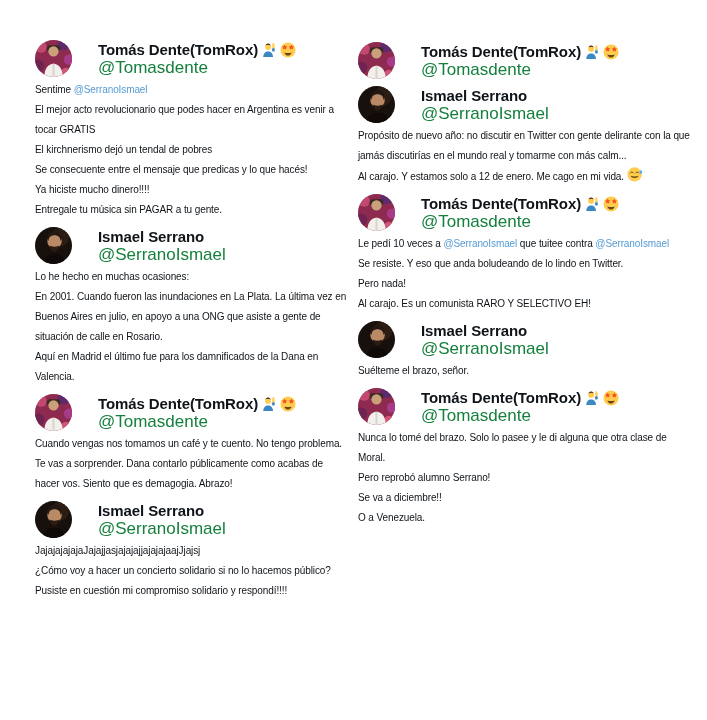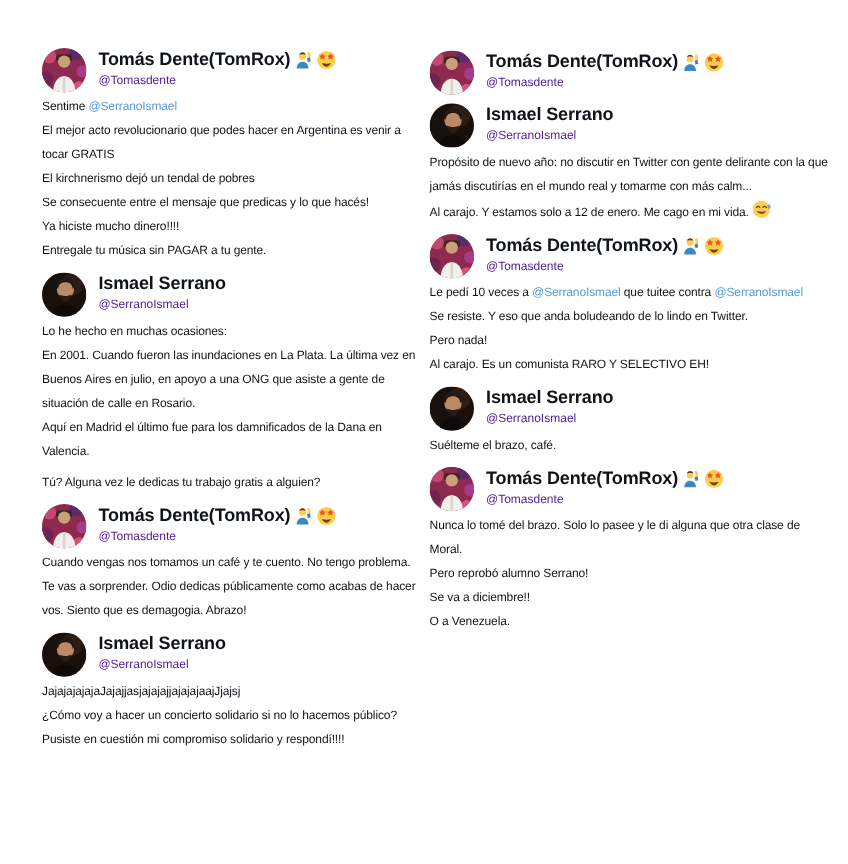--- a/index.html
+++ b/index.html
@@ -6,26 +6,26 @@
   body{
     width:707px;height:720px;position:relative;overflow:hidden;
     background:#ffffff;
     font-family:"Liberation Sans",sans-serif;
     -webkit-font-smoothing:antialiased;
   }
   .col{position:absolute;display:flex;flex-direction:column;gap:7px;}
   .col-left{left:35px;top:40px;width:315px;}
   .col-right{left:358px;top:42px;width:334px;}
   .tweet{display:block;}
-  .t-head{display:flex;align-items:flex-start;gap:10px;}
+  .t-head{display:flex;align-items:flex-start;gap:26px;}
   .avatar{width:37px;height:37px;border-radius:50%;overflow:hidden;flex:none;background:#ddd;}
   .avatar svg{display:block;width:100%;height:100%;}
   .t-id{padding-top:1px;min-width:0;}
   .t-name{font-weight:700;font-size:15px;color:#0f1419;line-height:18px;letter-spacing:-0.1px;white-space:nowrap;display:flex;align-items:center;}
-  .t-handle{font-size:10px;color:#4c1d95;line-height:17px;}
+  .t-handle{font-size:17px;color:#15803d;line-height:17px;}
   .t-body{margin-top:3px;font-size:10px;line-height:20px;color:#0f1419;letter-spacing:-0.1px;}
   .para + .para{margin-top:6px;}
   .mention{color:#569bd5;}
   .emoji{display:inline-block;width:16px;height:16px;vertical-align:-2px;line-height:0;}
   .emoji svg{display:block;width:100%;height:100%;}
   .t-name .emoji{margin-left:3px;width:16px;height:16px;}
 </style>
 </head>
 <body>
 
@@ -90,67 +90,66 @@
         </div>
       <div class="t-id">
         <div class="t-name">
             <span>Ismael Serrano</span>
           </div>
         <div class="t-handle">@SerranoIsmael</div>
       </div>
     </div>
     <div class="t-body">
         <div class="para">Lo he hecho en muchas ocasiones:<br>En 2001. Cuando fueron las inundaciones en La Plata. La última vez en Buenos Aires en julio, en apoyo a una ONG que asiste a gente de situación de calle en Rosario.<br>Aquí en Madrid el último fue para los damnificados de la Dana en Valencia.</div>
-        <div class="para">Tú? Alguna vez le dedicas tu trabajo gratis a alguien?</div>
-      </div>
-  </div>
-
-  <div class="tweet">
-    <div class="t-head">
-      <div class="avatar">
-          <svg viewBox="0 0 36 36" xmlns="http://www.w3.org/2000/svg">
-            <rect width="36" height="36" fill="#8e2a4f"></rect>
-            <circle cx="6" cy="7" r="5.5" fill="#c2486f"></circle>
-            <circle cx="28" cy="4" r="6" fill="#5d2a6e"></circle>
-            <circle cx="33" cy="19" r="5" fill="#a83a8a"></circle>
-            <circle cx="3" cy="25" r="6" fill="#6e2450"></circle>
-            <circle cx="30" cy="32" r="5" fill="#d05577"></circle>
-            <circle cx="14" cy="31" r="4" fill="#b03660"></circle>
-            <path d="M13 5c-1.5 1-2 3-1.5 5l1 .5h11l1-.5c.5-2 0-4-1.5-5z" fill="#3a2a22"></path>
-            <circle cx="18" cy="11" r="5" fill="#caa07a"></circle>
-            <path d="M9 36c0-8 4-13 9-13s9 5 9 13z" fill="#f2f0ec"></path>
-            <path d="M17 23h2v13h-2z" fill="#d9d4cc"></path>
-          </svg>
-        </div>
-      <div class="t-id">
-        <div class="t-name">
-            <span>Tomás Dente(TomRox)</span>
-            <span class="emoji">
-              <svg viewBox="0 0 36 36" xmlns="http://www.w3.org/2000/svg">
-                <path d="M27 3c2 0 3.5 1.5 3.5 3.5V15h-5V6.5C25.5 4.5 25 3 27 3z" fill="#FFCC4D"></path>
-                <circle cx="16" cy="11" r="6.5" fill="#FFCC4D"></circle>
-                <path d="M10 8c1-3 4-4.5 6-4.5S21 5 22 8c-2-.8-4-1-6-1s-4 .2-6 1z" fill="#60352a"></path>
-                <path d="M5 34c0-8 5-12.5 11-12.5S27 26 27 34z" fill="#3B88C3"></path>
-                <path d="M24 15l6-1.5 1.5 7-5.5 1.5z" fill="#3B88C3"></path>
-              </svg>
-            </span>
-            <span class="emoji">
-              <svg viewBox="0 0 36 36" xmlns="http://www.w3.org/2000/svg">
-                <circle cx="18" cy="18" r="17" fill="#FFCC4D"></circle>
-                <path d="M10.5 5.5l1.9 3.8 4.2.6-3 3 .7 4.2-3.8-2-3.8 2 .7-4.2-3-3 4.2-.6z" fill="#F4511E"></path>
-                <path d="M25.5 5.5l1.9 3.8 4.2.6-3 3 .7 4.2-3.8-2-3.8 2 .7-4.2-3-3 4.2-.6z" fill="#F4511E"></path>
-                <path d="M9.5 23.5c2.3 5 5.5 7 8.5 7s6.2-2 8.5-7c-5.6 1.8-11.4 1.8-17 0z" fill="#65471B"></path>
-              </svg>
-            </span>
-          </div>
-        <div class="t-handle">@Tomasdente</div>
-      </div>
-    </div>
-    <div class="t-body">
-        <div class="para">Cuando vengas nos tomamos un café y te cuento. No tengo problema. Te vas a sorprender. Odio dedicas públicamente como acabas de hacer vos. Siento que es demagogia. Abrazo!</div>
+      </div>
+  </div>
+
+  <div class="tweet">
+    <div class="t-head">
+      <div class="avatar">
+          <svg viewBox="0 0 36 36" xmlns="http://www.w3.org/2000/svg">
+            <rect width="36" height="36" fill="#8e2a4f"></rect>
+            <circle cx="6" cy="7" r="5.5" fill="#c2486f"></circle>
+            <circle cx="28" cy="4" r="6" fill="#5d2a6e"></circle>
+            <circle cx="33" cy="19" r="5" fill="#a83a8a"></circle>
+            <circle cx="3" cy="25" r="6" fill="#6e2450"></circle>
+            <circle cx="30" cy="32" r="5" fill="#d05577"></circle>
+            <circle cx="14" cy="31" r="4" fill="#b03660"></circle>
+            <path d="M13 5c-1.5 1-2 3-1.5 5l1 .5h11l1-.5c.5-2 0-4-1.5-5z" fill="#3a2a22"></path>
+            <circle cx="18" cy="11" r="5" fill="#caa07a"></circle>
+            <path d="M9 36c0-8 4-13 9-13s9 5 9 13z" fill="#f2f0ec"></path>
+            <path d="M17 23h2v13h-2z" fill="#d9d4cc"></path>
+          </svg>
+        </div>
+      <div class="t-id">
+        <div class="t-name">
+            <span>Tomás Dente(TomRox)</span>
+            <span class="emoji">
+              <svg viewBox="0 0 36 36" xmlns="http://www.w3.org/2000/svg">
+                <path d="M27 3c2 0 3.5 1.5 3.5 3.5V15h-5V6.5C25.5 4.5 25 3 27 3z" fill="#FFCC4D"></path>
+                <circle cx="16" cy="11" r="6.5" fill="#FFCC4D"></circle>
+                <path d="M10 8c1-3 4-4.5 6-4.5S21 5 22 8c-2-.8-4-1-6-1s-4 .2-6 1z" fill="#60352a"></path>
+                <path d="M5 34c0-8 5-12.5 11-12.5S27 26 27 34z" fill="#3B88C3"></path>
+                <path d="M24 15l6-1.5 1.5 7-5.5 1.5z" fill="#3B88C3"></path>
+              </svg>
+            </span>
+            <span class="emoji">
+              <svg viewBox="0 0 36 36" xmlns="http://www.w3.org/2000/svg">
+                <circle cx="18" cy="18" r="17" fill="#FFCC4D"></circle>
+                <path d="M10.5 5.5l1.9 3.8 4.2.6-3 3 .7 4.2-3.8-2-3.8 2 .7-4.2-3-3 4.2-.6z" fill="#F4511E"></path>
+                <path d="M25.5 5.5l1.9 3.8 4.2.6-3 3 .7 4.2-3.8-2-3.8 2 .7-4.2-3-3 4.2-.6z" fill="#F4511E"></path>
+                <path d="M9.5 23.5c2.3 5 5.5 7 8.5 7s6.2-2 8.5-7c-5.6 1.8-11.4 1.8-17 0z" fill="#65471B"></path>
+              </svg>
+            </span>
+          </div>
+        <div class="t-handle">@Tomasdente</div>
+      </div>
+    </div>
+    <div class="t-body">
+        <div class="para">Cuando vengas nos tomamos un café y te cuento. No tengo problema. Te vas a sorprender. Dana contarlo públicamente como acabas de hacer vos. Siento que es demagogia. Abrazo!</div>
       </div>
   </div>
 
   <div class="tweet">
     <div class="t-head">
       <div class="avatar">
           <svg viewBox="0 0 36 36" xmlns="http://www.w3.org/2000/svg">
             <rect width="36" height="36" fill="#18100c"></rect>
             <circle cx="24" cy="10" r="9" fill="#2b1d14"></circle>
             <circle cx="19" cy="14" r="7" fill="#b98a64"></circle>
@@ -304,21 +303,21 @@
           </svg>
         </div>
       <div class="t-id">
         <div class="t-name">
             <span>Ismael Serrano</span>
           </div>
         <div class="t-handle">@SerranoIsmael</div>
       </div>
     </div>
     <div class="t-body">
-        <div class="para">Suélteme el brazo, café.</div>
+        <div class="para">Suélteme el brazo, señor.</div>
       </div>
   </div>
 
   <div class="tweet">
     <div class="t-head">
       <div class="avatar">
           <svg viewBox="0 0 36 36" xmlns="http://www.w3.org/2000/svg">
             <rect width="36" height="36" fill="#8e2a4f"></rect>
             <circle cx="6" cy="7" r="5.5" fill="#c2486f"></circle>
             <circle cx="28" cy="4" r="6" fill="#5d2a6e"></circle>

